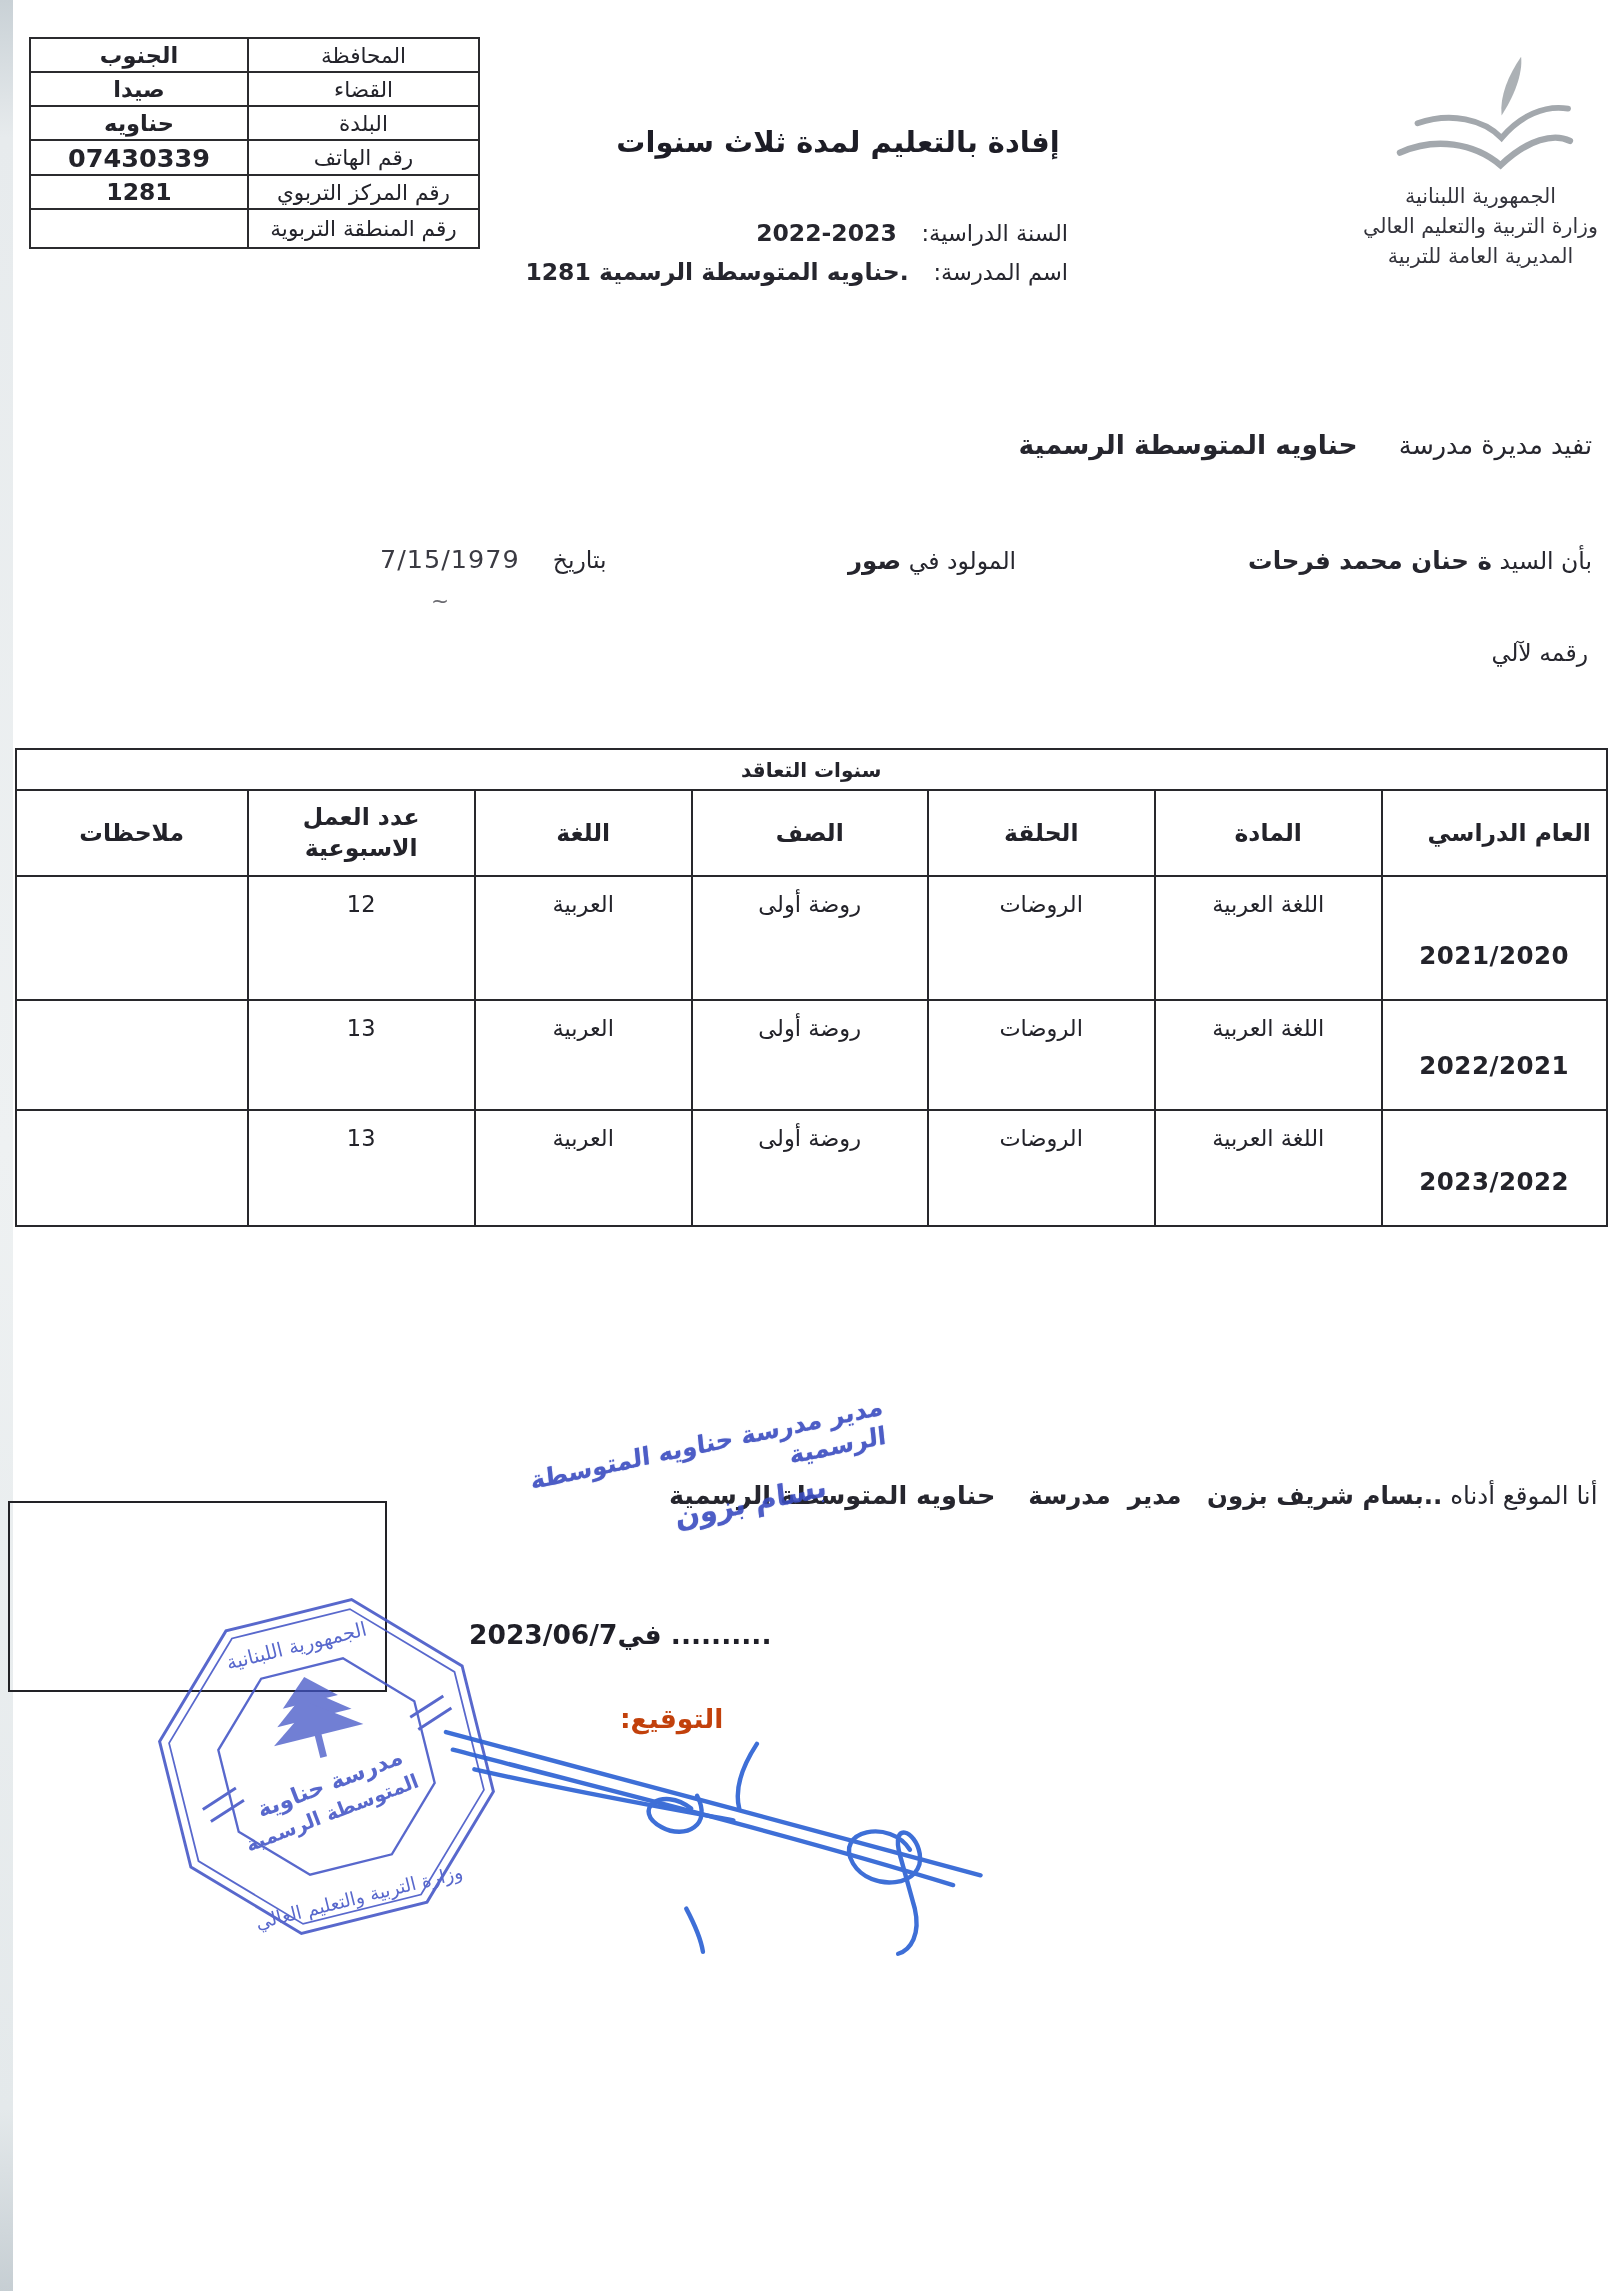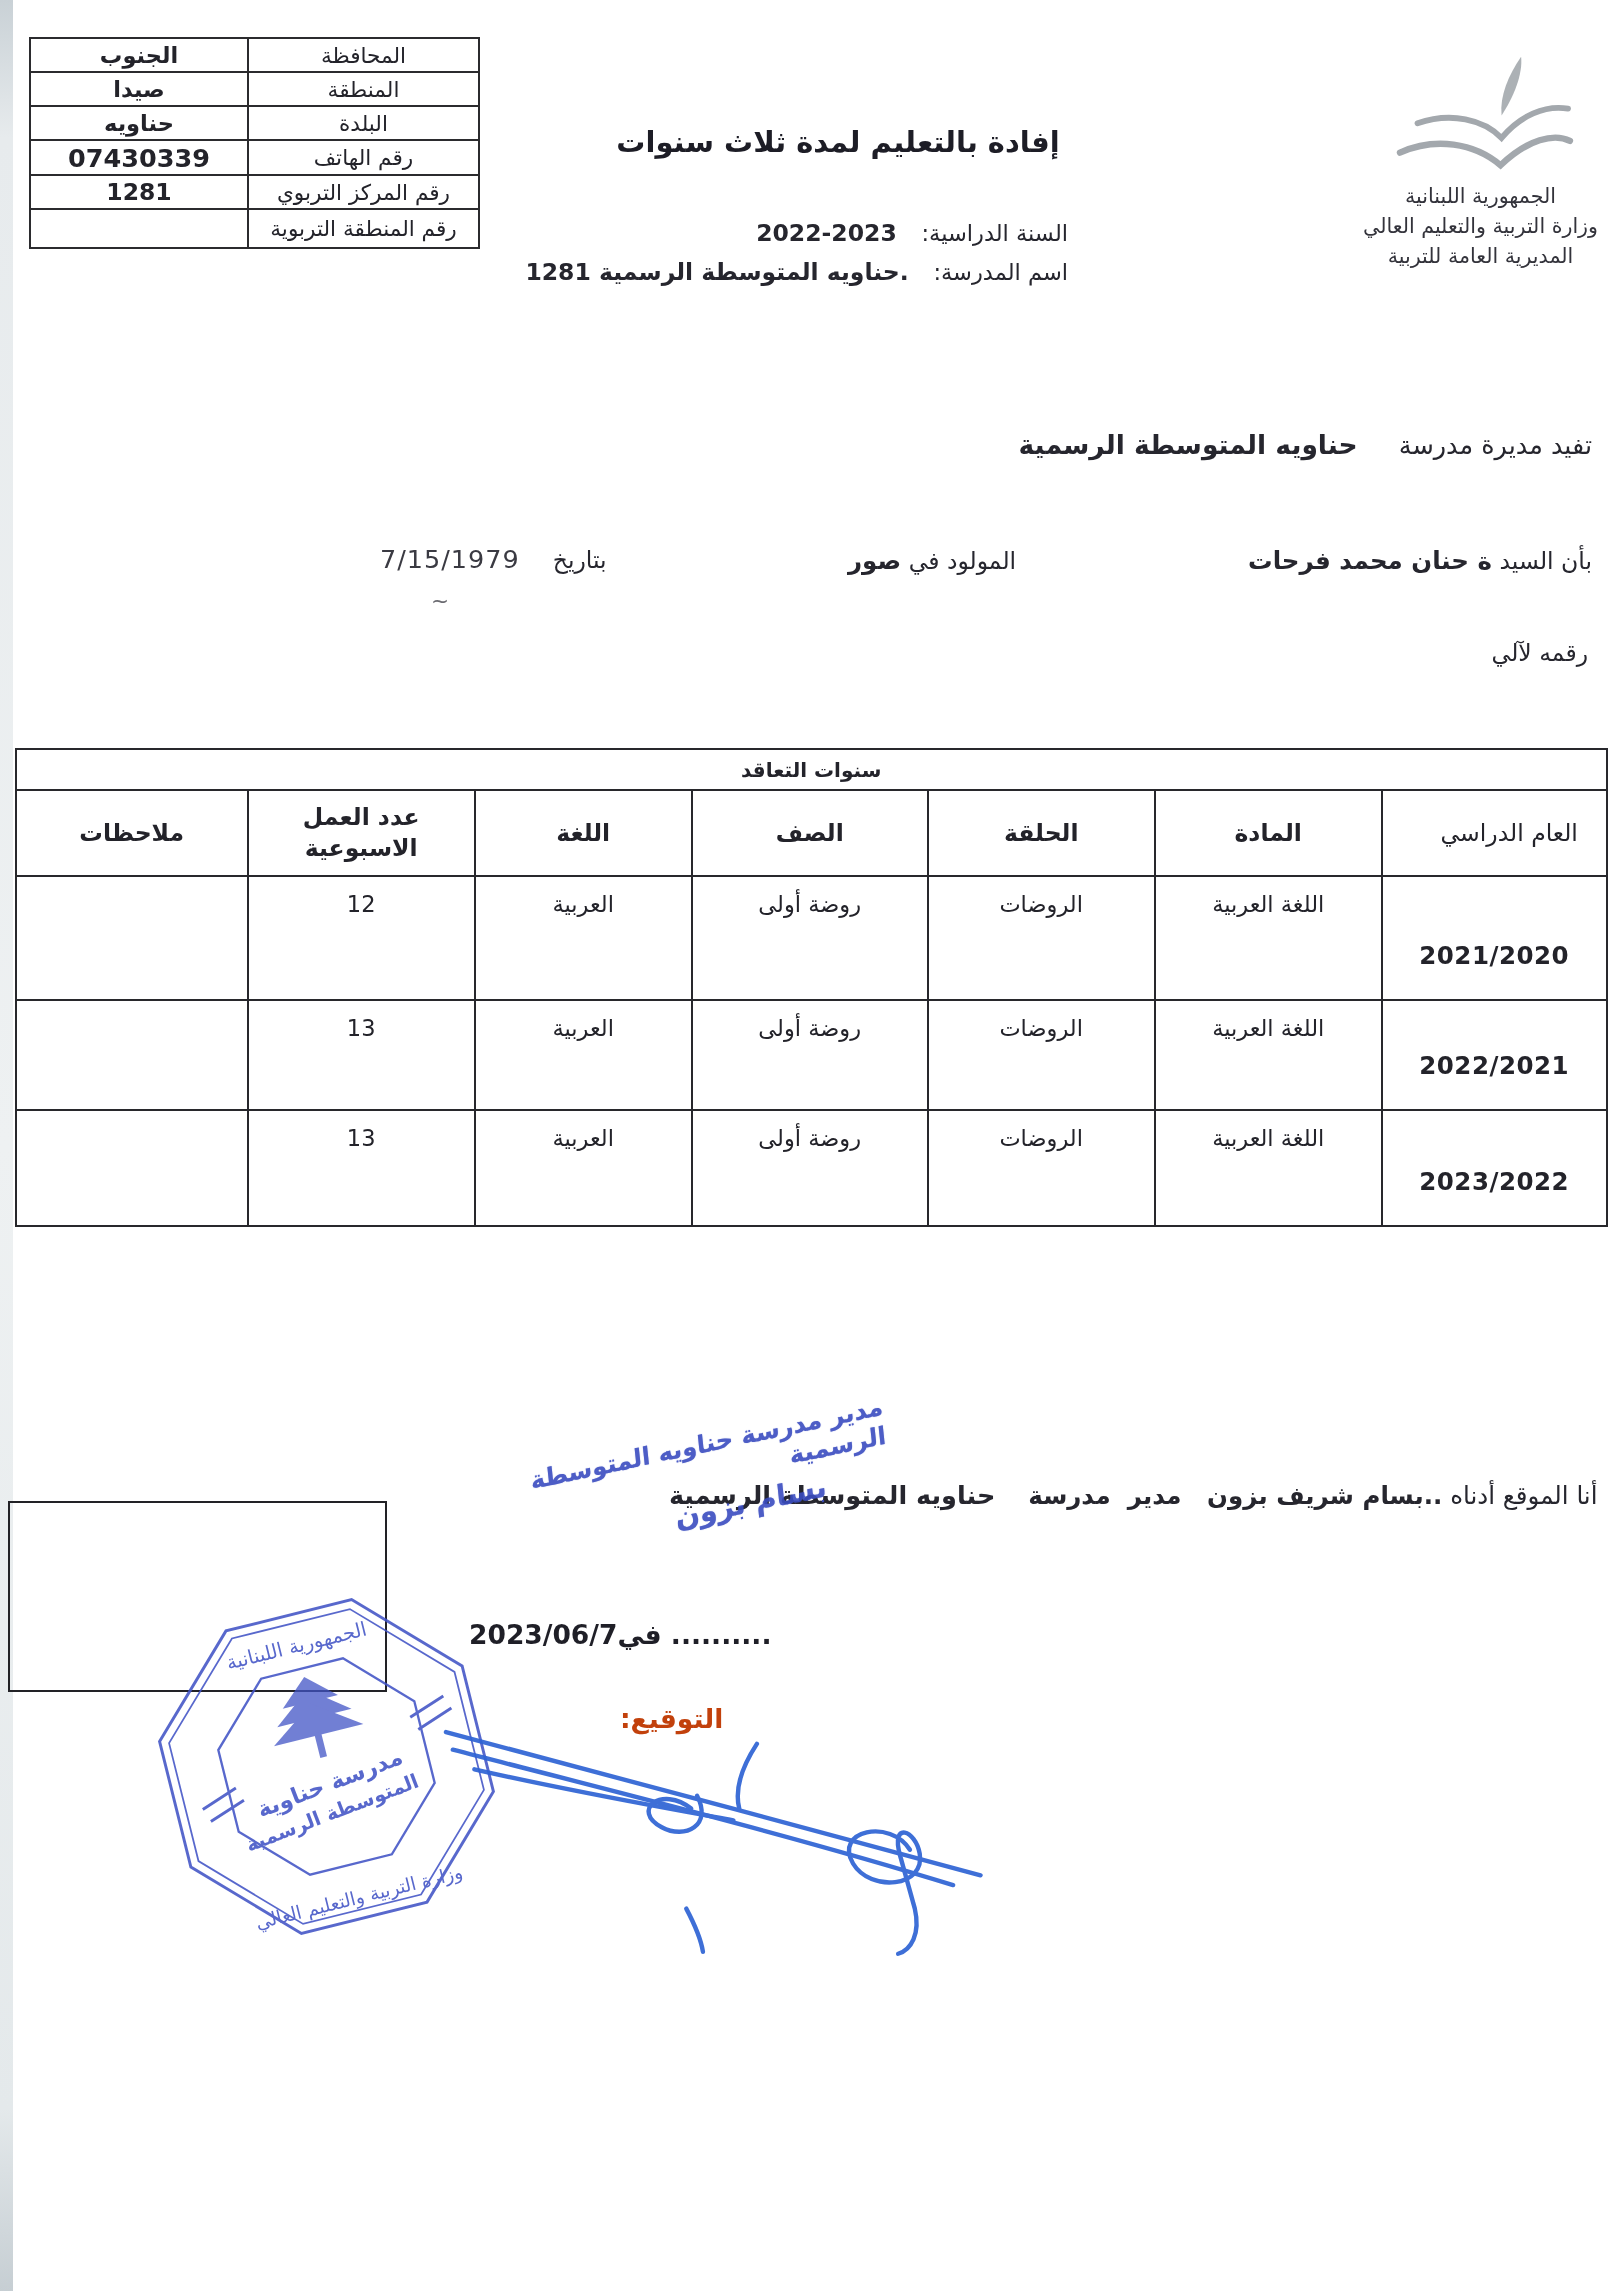--- a/index.html
+++ b/index.html
@@ -31,21 +31,21 @@
   .person-line{font-size:23.5px;color:#26262e;}
   .person-line .nm{font-weight:bold;font-size:24.5px;}
   .date-val{font-family:"DejaVu Sans",sans-serif;font-weight:normal;font-size:25.5px;color:#3a3a42;
      letter-spacing:1px;margin-right:25.5px;display:inline-block;direction:ltr;}
 
   
   table.contract{border-collapse:collapse;table-layout:fixed;direction:rtl;width:1593px;}
   table.contract td,table.contract th{border:2px solid #28282c;overflow:hidden;}
   td.tcap{height:37px;text-align:center;font-weight:bold;font-size:20px;}
   tr.head th{height:82px;vertical-align:middle;text-align:center;font-size:23.5px;font-weight:bold;}
-  tr.head th.thin{font-weight:normal;padding-left:31px;}
+  tr.head th.thin{font-weight:bold;padding-left:31px;}
   tr.head th .wrapcell{display:inline-block;max-width:162px;line-height:31px;}
   td.cell{vertical-align:top;text-align:center;padding-top:13.7px;font-size:22.5px;font-weight:normal;border-radius:6px;}
   td.year{vertical-align:bottom;text-align:center;padding-bottom:29px;font-weight:bold;font-size:24.5px;
      letter-spacing:0.5px;}
 
   .decl-line{font-size:24.5px;color:#26262e;}
   .decl-line .nm{font-weight:bold;}
   .decl-line .school{font-weight:bold;font-size:25.5px;margin-right:33px;}
 
   .handnote{width:402px;transform:rotate(-12deg) skewX(-6deg);transform-origin:left top;
@@ -72,21 +72,21 @@
     <colgroup>
         <col style="width:231px">
         <col style="width:218px">
       </colgroup>
     <tbody>
         <tr style="height:34px;">
       <td>المحافظة</td>
       <td class="val">الجنوب</td>
     </tr>
     <tr style="height:34px;">
-      <td>المنطقة</td>
+      <td>القضاء</td>
       <td class="val">صيدا</td>
     </tr>
     <tr style="height:34px;">
       <td>البلدة</td>
       <td class="val">حناويه</td>
     </tr>
     <tr style="height:35px;">
       <td>رقم الهاتف</td>
       <td class="val" style="font-size:25.5px;">07430339</td>
     </tr>

